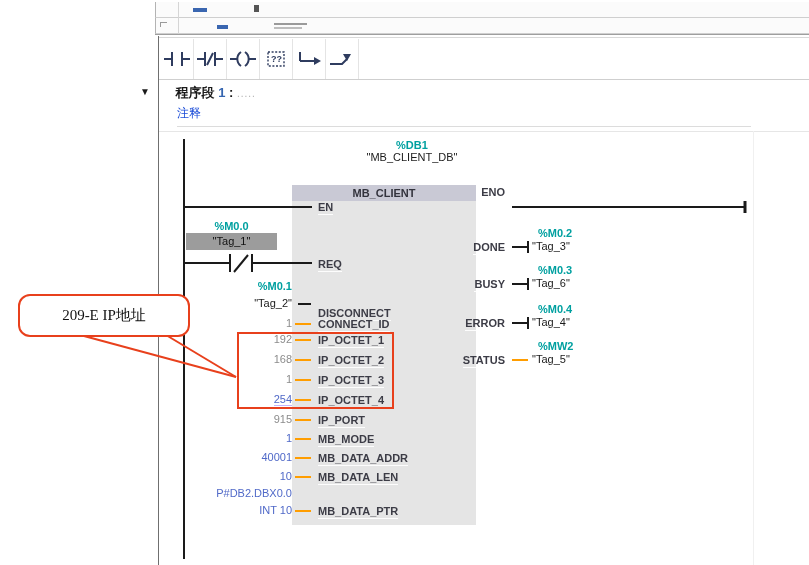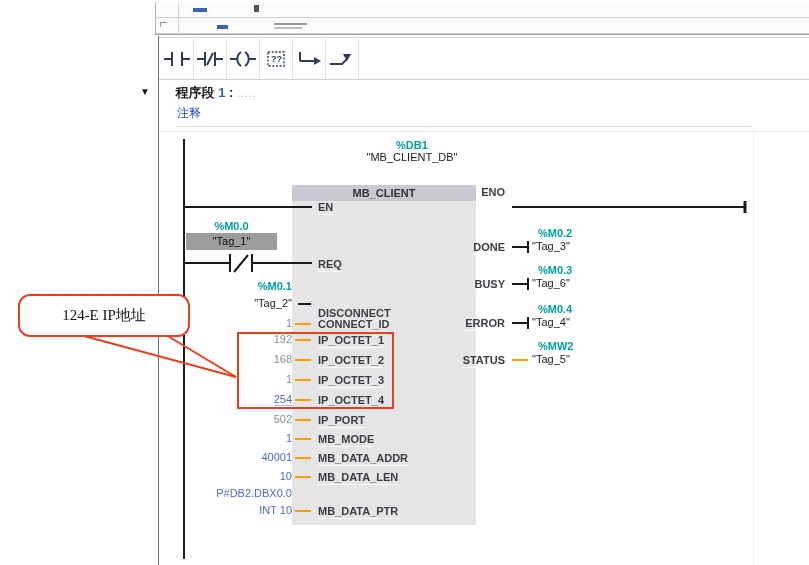--- a/index.html
+++ b/index.html
@@ -134,21 +134,21 @@
 <div class="abs t11 teal nowrap" style="left:186px;top:220px;width:91px;text-align:center">%M0.0</div>
 <div class="hl">"Tag_1"</div>
 
 <div class="val teal" style="top:280px">%M0.1</div>
 <div class="val black" style="top:297px">"Tag_2"</div>
 <div class="val gray" style="top:317px">1</div>
 <div class="val gray" style="top:333px">192</div>
 <div class="val gray" style="top:353px">168</div>
 <div class="val gray" style="top:373px">1</div>
 <div class="val blue" style="top:393px"><span class="u">254</span></div>
-<div class="val gray" style="top:413px">502</div>
+<div class="val gray" style="top:413px">915</div>
 <div class="val blue" style="top:432px">1</div>
 <div class="val blue" style="top:451px">40001</div>
 <div class="val blue" style="top:470px">10</div>
 <div class="val blue" style="top:487px">P#DB2.DBX0.0</div>
 <div class="val blue" style="top:504px">INT 10</div>
 
 <div class="oaddr teal" style="top:227px">%M0.2</div>
 <div class="otag" style="top:240px">"Tag_3"</div>
 <div class="oaddr teal" style="top:264px">%M0.3</div>
 <div class="otag" style="top:277px">"Tag_6"</div>
@@ -191,14 +191,14 @@
   <line x1="512" y1="323" x2="528" y2="323" stroke="#1a1a1a" stroke-width="2"></line>
   <line x1="528" y1="317" x2="528" y2="329" stroke="#1a1a1a" stroke-width="2"></line>
   <line x1="512" y1="360" x2="528" y2="360" stroke="#FF9D00" stroke-width="2"></line>
 
   <rect x="238" y="333" width="155" height="75" fill="none" stroke="#E8401C" stroke-width="2"></rect>
   <line x1="84" y1="336" x2="236" y2="377" stroke="#E8401C" stroke-width="2"></line>
   <line x1="166" y1="335" x2="236" y2="377" stroke="#E8401C" stroke-width="2"></line>
 </svg>
 
 <div class="callout">
-  <span>124-E IP地址</span>
+  <span>209-E IP地址</span>
 </div>
 
 </body></html>

